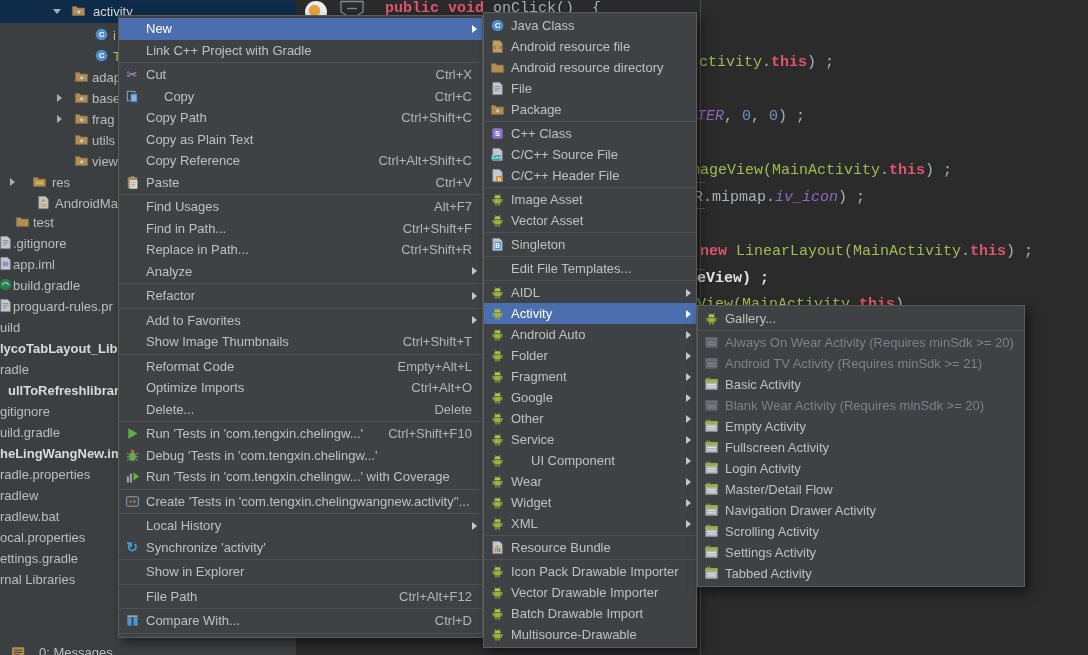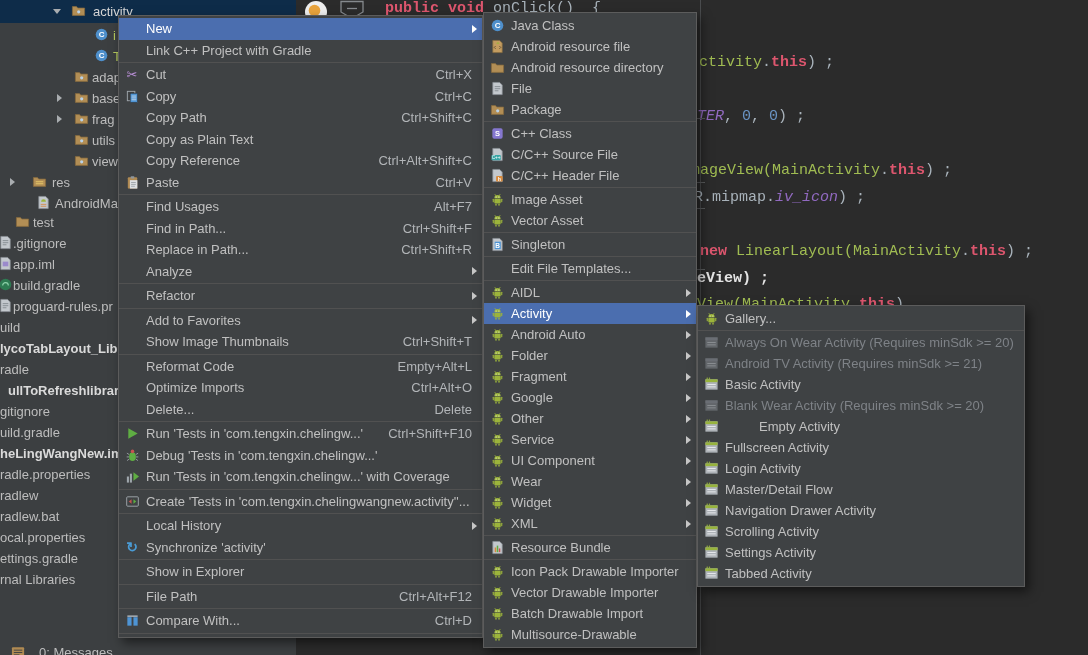--- a/index.html
+++ b/index.html
@@ -258,21 +258,21 @@
         <span class="mi-label">Link C++ Project with Gradle</span>
       </div>
       <div class="menu-sep"></div>
       <div class="menu-item" style="height: 21.5px;">
         <span class="mi-icon">
           <span style="color:#b98fd6;font-size:13px;line-height:1">✂</span>
         </span>
         <span class="mi-label">Cut</span>
         <span class="mi-shortcut">Ctrl+X</span>
       </div>
-      <div class="menu-item" style="height: 21.5px;">
+      <div class="menu-item" style="height: 21.5px; gap: 18px;">
         <span class="mi-icon">
           <svg width="15" height="15" viewBox="0 0 16 16">
             <rect x="2.5" y="2.5" width="8" height="10" fill="none" stroke="#9fa6ac"></rect>
             <rect x="5.5" y="4.5" width="8" height="10" fill="#4e94d4" stroke="#2b2b2b" stroke-width=".6"></rect>
             <path d="M7 7.5h5M7 9.5h5M7 11.5h5" stroke="#dde7f0" stroke-width=".8"></path>
           </svg>
         </span>
         <span class="mi-label">Copy</span>
         <span class="mi-shortcut">Ctrl+C</span>
       </div>
@@ -689,21 +689,21 @@
             <rect x="4.6" y="7.2" width="6.8" height="5" rx="1" fill="#9cb43b"></rect>
             <rect x="2.9" y="7.2" width="1.2" height="3.8" rx=".6" fill="#9cb43b"></rect>
             <rect x="11.9" y="7.2" width="1.2" height="3.8" rx=".6" fill="#9cb43b"></rect>
             <rect x="5.8" y="12.5" width="1.2" height="2.1" rx=".6" fill="#9cb43b"></rect>
             <rect x="9" y="12.5" width="1.2" height="2.1" rx=".6" fill="#9cb43b"></rect>
           </svg>
         </span>
         <span class="mi-label">Service</span>
         <span class="mi-arrow"></span>
       </div>
-      <div class="menu-item" style="height: 21px;">
+      <div class="menu-item" style="height: 21px; gap: 20px;">
         <span class="mi-icon">
           <svg width="15" height="15" viewBox="0 0 16 16">
             <path d="M5.2 2.4l.9 1.5M10.8 2.4l-.9 1.5" stroke="#9cb43b" stroke-width="1"></path>
             <path d="M4.6 6.6a3.4 3.4 0 0 1 6.8 0z" fill="#9cb43b"></path>
             <circle cx="6.5" cy="5.4" r=".55" fill="#fff"></circle>
             <circle cx="9.5" cy="5.4" r=".55" fill="#fff"></circle>
             <rect x="4.6" y="7.2" width="6.8" height="5" rx="1" fill="#9cb43b"></rect>
             <rect x="2.9" y="7.2" width="1.2" height="3.8" rx=".6" fill="#9cb43b"></rect>
             <rect x="11.9" y="7.2" width="1.2" height="3.8" rx=".6" fill="#9cb43b"></rect>
             <rect x="5.8" y="12.5" width="1.2" height="2.1" rx=".6" fill="#9cb43b"></rect>
@@ -895,21 +895,21 @@
       <div class="menu-item disabled" style="height: 21px;">
         <span class="mi-icon">
           <svg width="15" height="15" viewBox="0 0 16 16">
             <rect x="1.5" y="2.5" width="13" height="11" fill="#82878c" opacity=".55"></rect>
             <rect x="1.5" y="2.5" width="13" height="3" fill="#6d7277" opacity=".7"></rect>
             <path d="M3.5 8h9M3.5 10.5h9" stroke="#a5a9ad" stroke-width="1" opacity=".6"></path>
           </svg>
         </span>
         <span class="mi-label">Blank Wear Activity (Requires minSdk &gt;= 20)</span>
       </div>
-      <div class="menu-item" style="height: 21px; gap: 34px;">
+      <div class="menu-item" style="height: 21px;">
         <span class="mi-icon">
           <svg width="15" height="15" viewBox="0 0 16 16">
             <circle cx="3.4" cy="1.3" r=".8" fill="#97b33c"></circle>
             <circle cx="5.8" cy="1.3" r=".8" fill="#97b33c"></circle>
             <rect x="1.5" y="2.5" width="13" height="11" fill="#aeb3b8"></rect>
             <rect x="1.5" y="2.5" width="13" height="3" fill="#97b33c"></rect>
             <path d="M3.5 8h9M3.5 10.5h9" stroke="#e8eaec" stroke-width="1"></path>
           </svg>
         </span>
         <span class="mi-label">Empty Activity</span>

